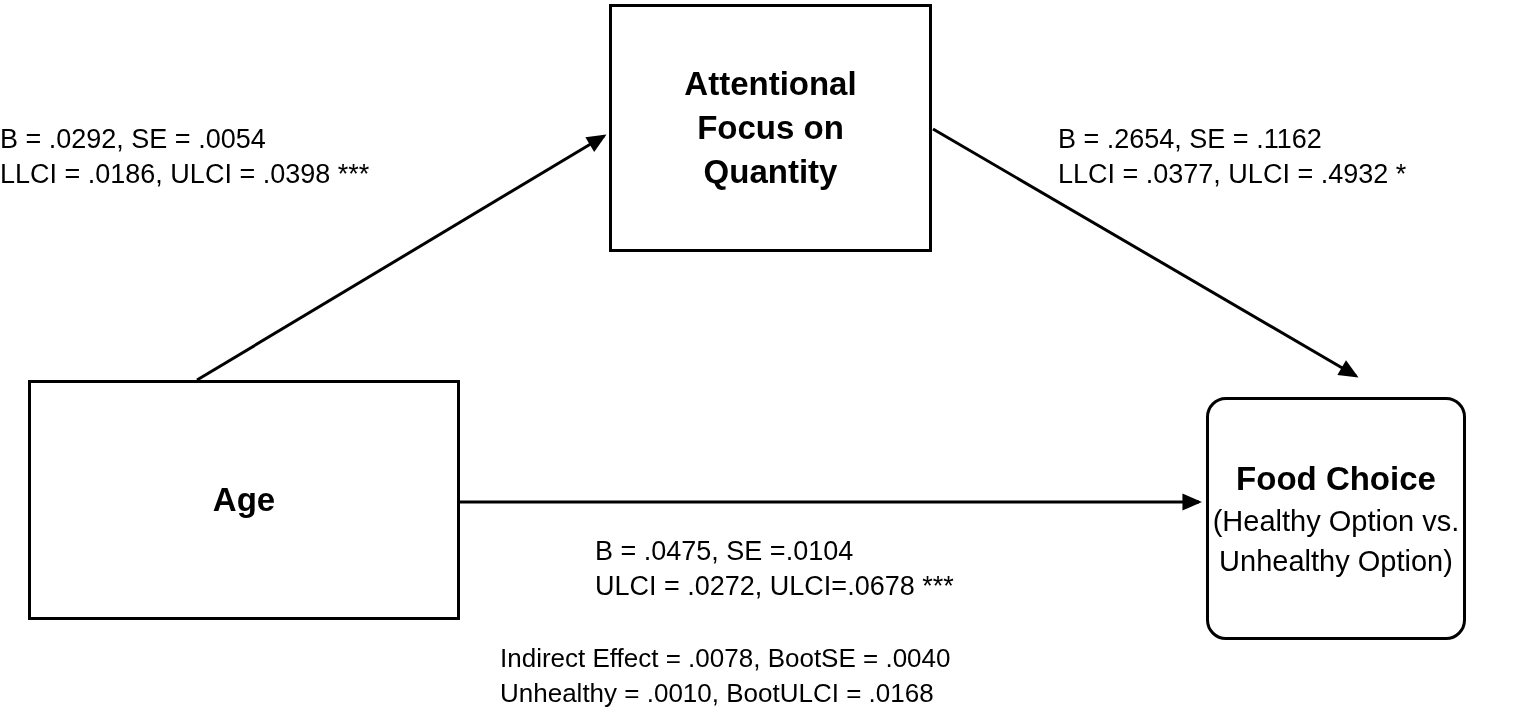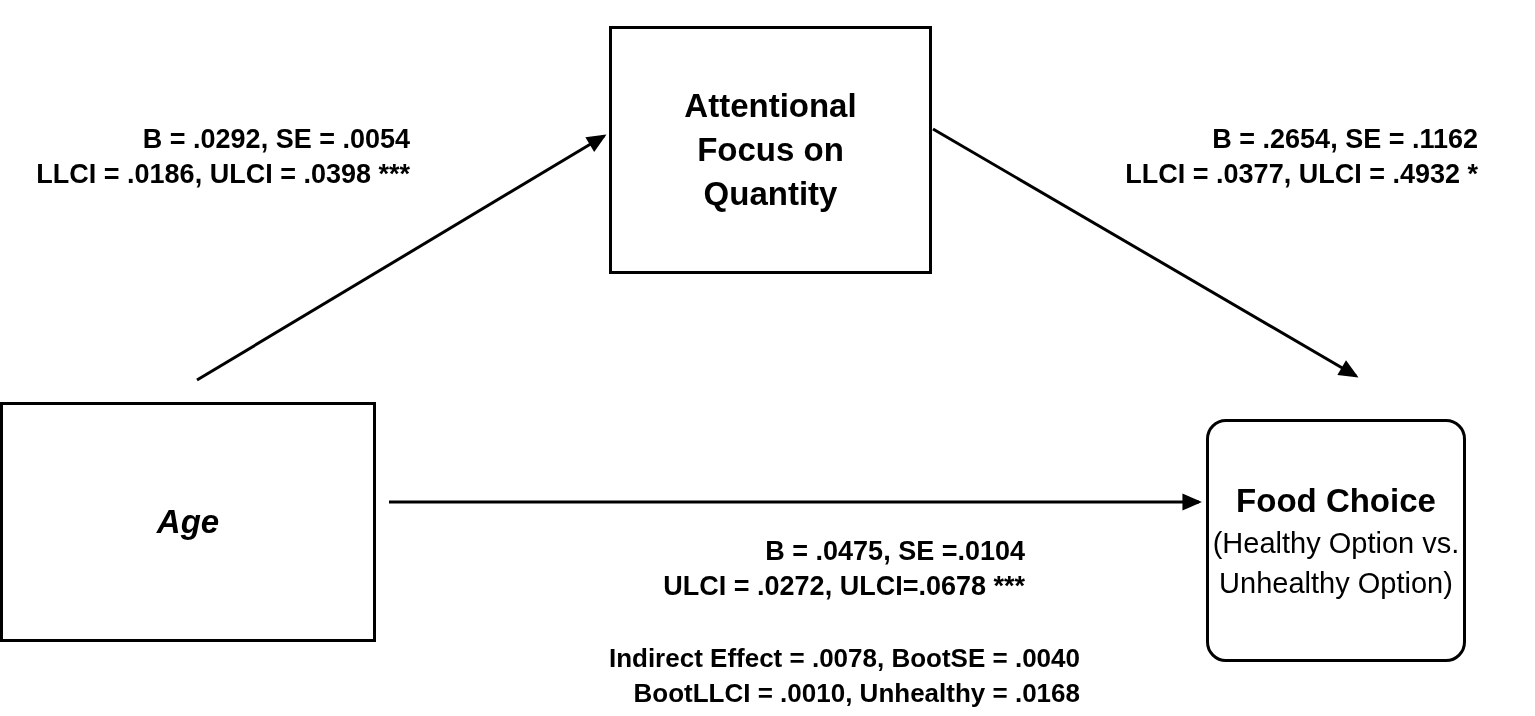--- a/index.html
+++ b/index.html
@@ -19,40 +19,38 @@
   .arrows line{stroke:var(--ink);stroke-width:3;}
   .arrows .head{fill:var(--ink);}
   .box{
     position:absolute;
     border:3px solid var(--ink);
     background:var(--bg);
     display:flex;flex-direction:column;
     align-items:center;justify-content:center;
     text-align:center;
     box-sizing:border-box;
-    margin-top:22px;
   }
   .box-mediator{left:609px;top:4px;width:323px;height:248px;}
-  .box-predictor{left:0;top:380px;width:376px;height:240px;font-style:italic;}
+  .box-predictor{left:28px;top:380px;width:432px;height:240px;}
   .box-outcome{left:1206px;top:397px;width:260px;height:243px;border-radius:20px;}
   .box-title{
     font-weight:bold;
     font-size:33px;line-height:44px;
     white-space:pre-line;
   }
   .outcome-subtitle{
     font-size:29px;line-height:40px;
     white-space:pre-line;
   }
   .stat-label{
     position:absolute;
     font-size:27px;line-height:35px;
-    text-align:right;
+    text-align:left;
     white-space:pre-line;
-    font-weight:bold;
   }
   .label-a{left:0px;top:122px;width:410px;}
   .label-b{left:1058px;top:122px;width:420px;}
   .label-c{left:595px;top:534px;width:430px;}
   .label-indirect{left:500px;top:641px;width:580px;font-size:26px;line-height:35px;}
 </style>
 </head>
 <body>
 
 <div class="canvas">
@@ -90,15 +88,15 @@
   <div class="stat-label label-a">B = .0292, SE = .0054
 LLCI = .0186, ULCI = .0398 ***</div>
 
   <div class="stat-label label-b">B = .2654, SE = .1162
 LLCI = .0377, ULCI = .4932 *</div>
 
   <div class="stat-label label-c">B = .0475, SE =.0104
 ULCI = .0272, ULCI=.0678 ***</div>
 
   <div class="stat-label label-indirect">Indirect Effect = .0078, BootSE = .0040
-BootLLCI = .0010, Unhealthy = .0168</div>
+Unhealthy = .0010, BootULCI = .0168</div>
 
 </div>
 
 </body></html>

